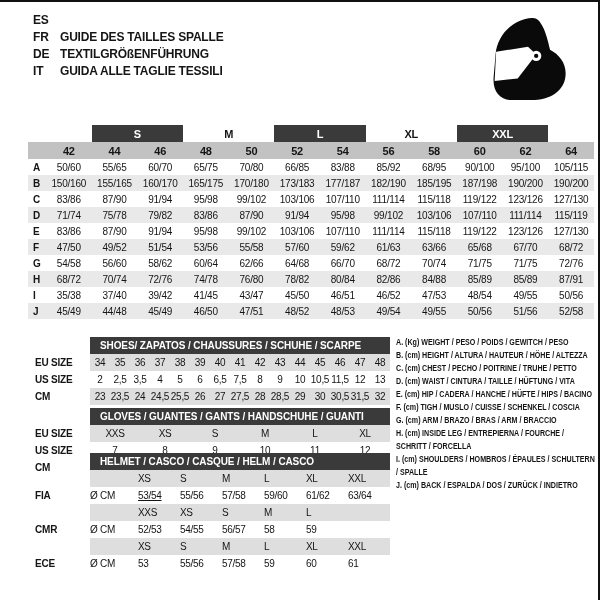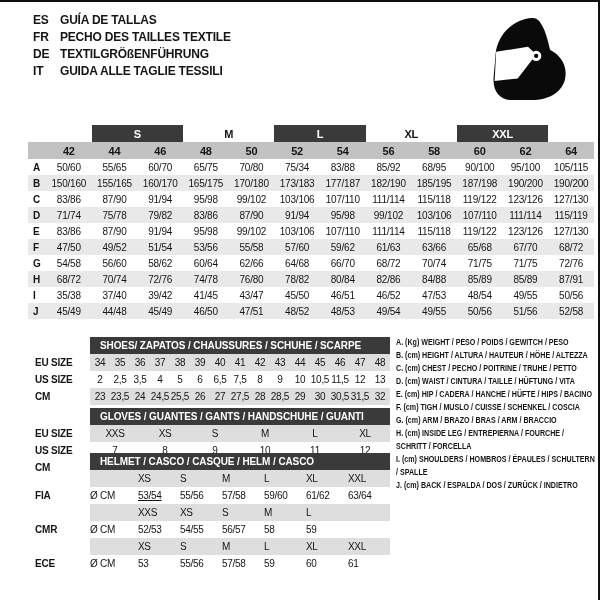--- a/index.html
+++ b/index.html
@@ -35,25 +35,24 @@
     transform-origin:left top;font-weight:bold;font-size:9px;line-height:13px;}
 </style>
 </head>
 <body>
 
 <div class="page">
 
   <div class="langs" id="langs">
       <div class="lang-row">
         <span class="lang-code">ES</span>
-        <span class="lang-text">GUÍA DE TALLAS</span>
       </div>
       <div class="lang-row">
         <span class="lang-code">FR</span>
-        <span class="lang-text">PECHO DES TAILLES TEXTILE</span>
+        <span class="lang-text">GUIDE DES TAILLES SPALLE</span>
       </div>
       <div class="lang-row">
         <span class="lang-code">DE</span>
         <span class="lang-text">TEXTILGRÖßENFÜHRUNG</span>
       </div>
       <div class="lang-row">
         <span class="lang-code">IT</span>
         <span class="lang-text">GUIDA ALLE TAGLIE TESSILI</span>
       </div>
     </div>
@@ -109,21 +108,21 @@
           <td>62</td>
           <td>64</td>
         </tr>
         <tr>
           <td class="letter">A</td>
           <td>50/60</td>
           <td>55/65</td>
           <td>60/70</td>
           <td>65/75</td>
           <td>70/80</td>
-          <td>75/34</td>
+          <td>66/85</td>
           <td>83/88</td>
           <td>85/92</td>
           <td>68/95</td>
           <td>90/100</td>
           <td>95/100</td>
           <td>105/115</td>
         </tr>
         <tr class="alt">
           <td class="letter">B</td>
           <td>150/160</td>

